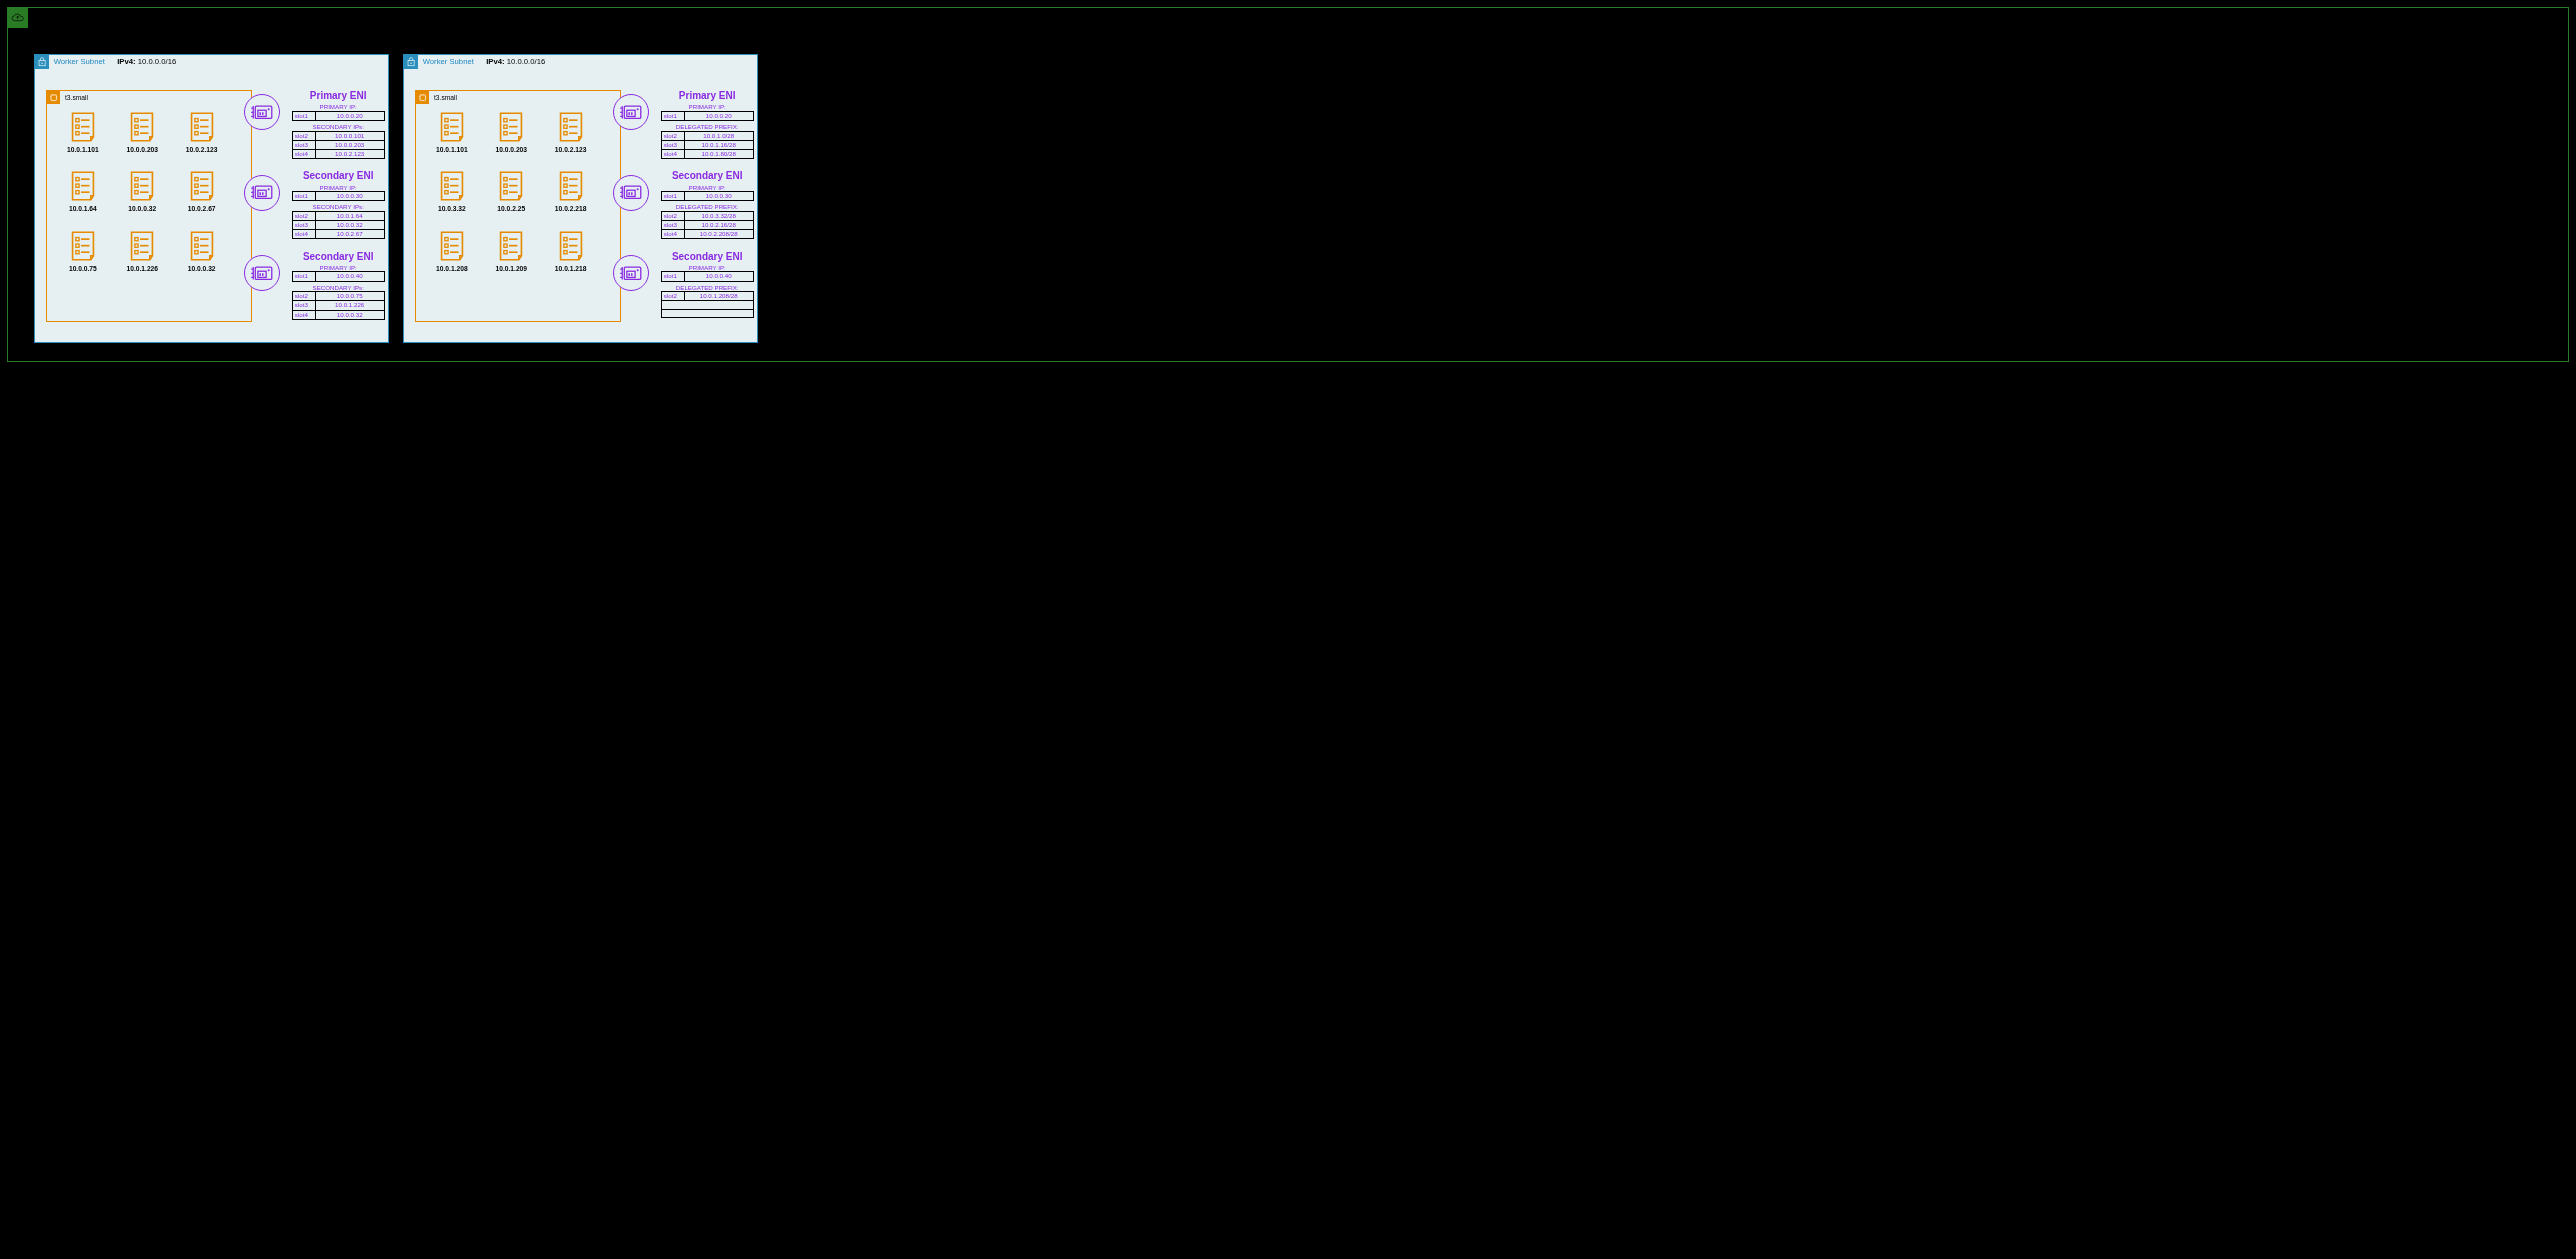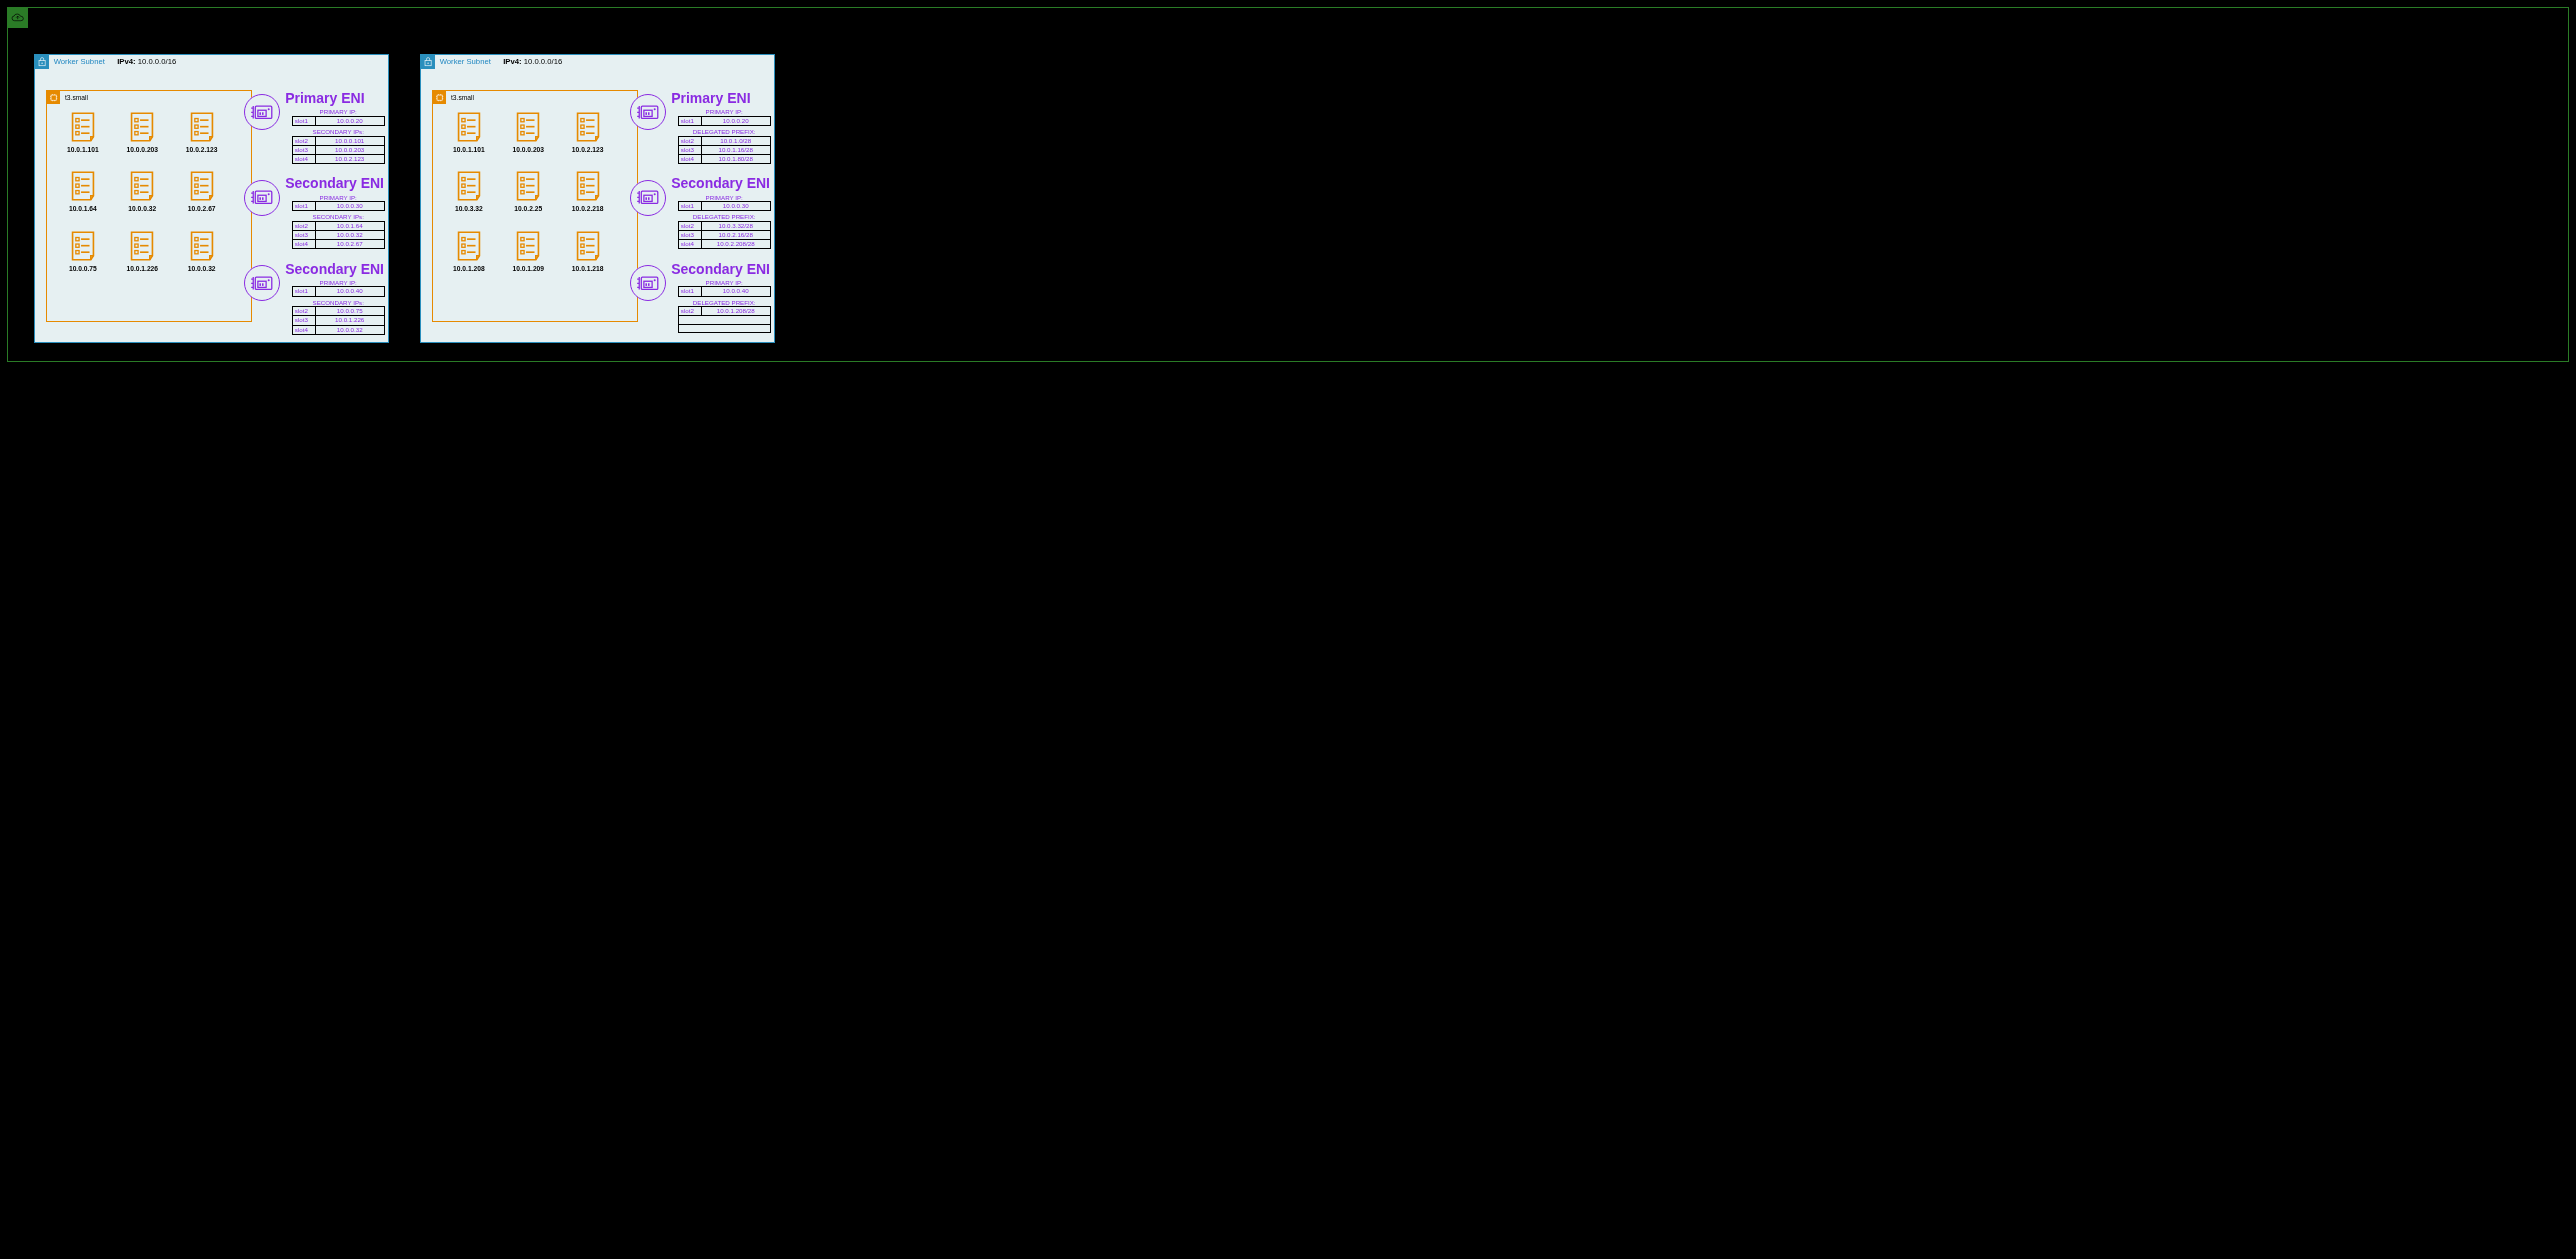--- a/index.html
+++ b/index.html
@@ -16,21 +16,21 @@
   .cloud{
     border:0.8px solid var(--green);
     padding:46px 10.3px 12.4px 26px;
     position:relative;
     min-height:355px;
   }
   .cloud-badge{
     position:absolute;top:-0.5px;left:-0.5px;width:20.6px;height:20.6px;
     background:var(--green);display:flex;align-items:center;justify-content:center;
   }
-  .subnets{display:flex;gap:31px;text-decoration:underline;}
+  .subnets{display:flex;gap:14px;text-decoration:underline;}
   .subnet{
     background:var(--subnet-bg);
     border:0.8px solid var(--subnet-border);
     width:355px;height:289px;
     position:relative;color:#000;
   }
   .subnet-badge{
     position:absolute;top:-0.5px;left:-0.5px;width:14.4px;height:14.4px;
     background:var(--subnet-border);display:flex;align-items:center;justify-content:center;
   }
@@ -60,21 +60,21 @@
   .pod-ip{font-size:6.7px;font-weight:700;color:#000;white-space:nowrap;}
   .enis{position:absolute;top:35px;left:209px;width:147px;}
   .eni{position:relative;margin-bottom:11.3px;}
   .eni-icon{
     position:absolute;left:0;top:4.1px;width:36px;height:36px;
     border:1.5px solid var(--purple);border-radius:50%;
     background:var(--subnet-bg);
     display:flex;align-items:center;justify-content:center;
   }
   .eni-body{margin-left:41px;}
-  .eni-title{color:var(--purple);font-weight:700;font-size:14px;margin-bottom:1px;text-align:left;}
+  .eni-title{color:var(--purple);font-weight:700;font-size:10px;margin-bottom:1px;text-align:center;}
   .section-label{color:var(--purple);font-size:6.2px;text-align:center;margin:2.1px 0 0.5px;}
   .ip-table{border-collapse:collapse;width:93px;margin:0 auto;font-size:6.2px;}
   .ip-table td{border:0.5px solid #000;padding:0 2.1px;height:8.2px;line-height:8.2px;}
   .ip-table td.slot{color:var(--purple);width:23px;}
   .ip-table td.val{color:var(--purple);text-align:center;}
   .ip-table td.empty{height:8.2px;}
 </style>
 </head>
 <body>
 

